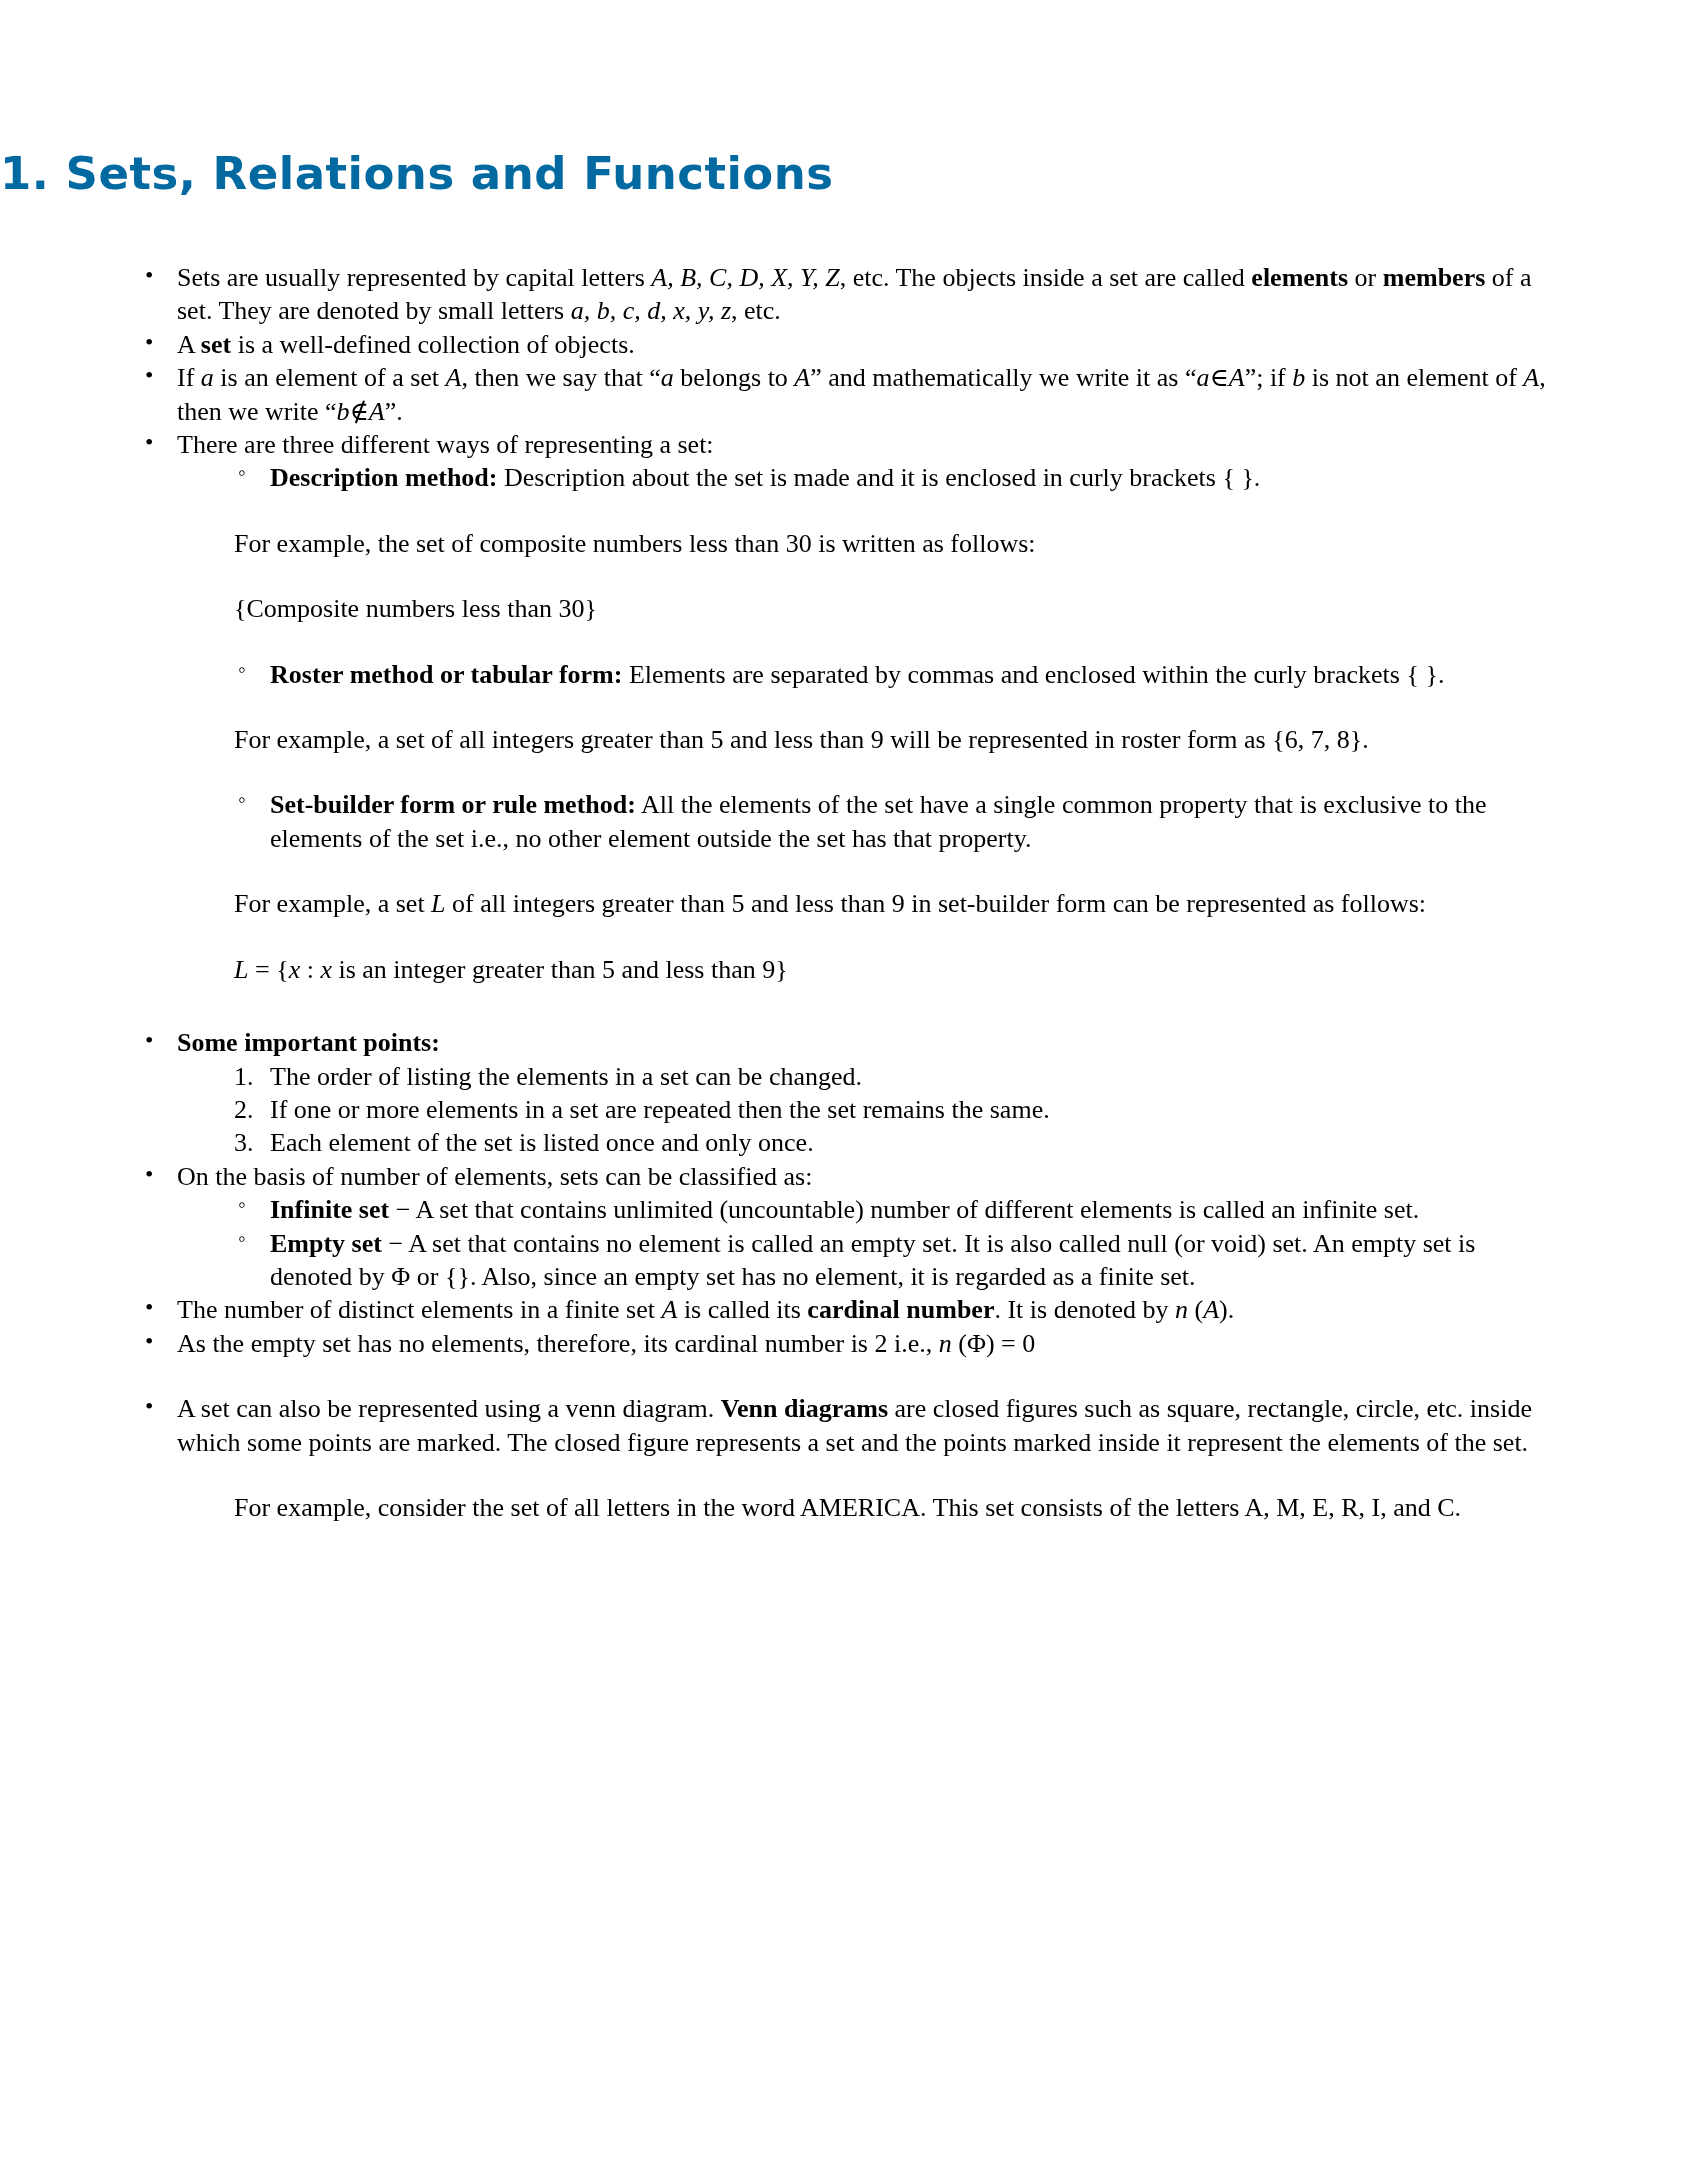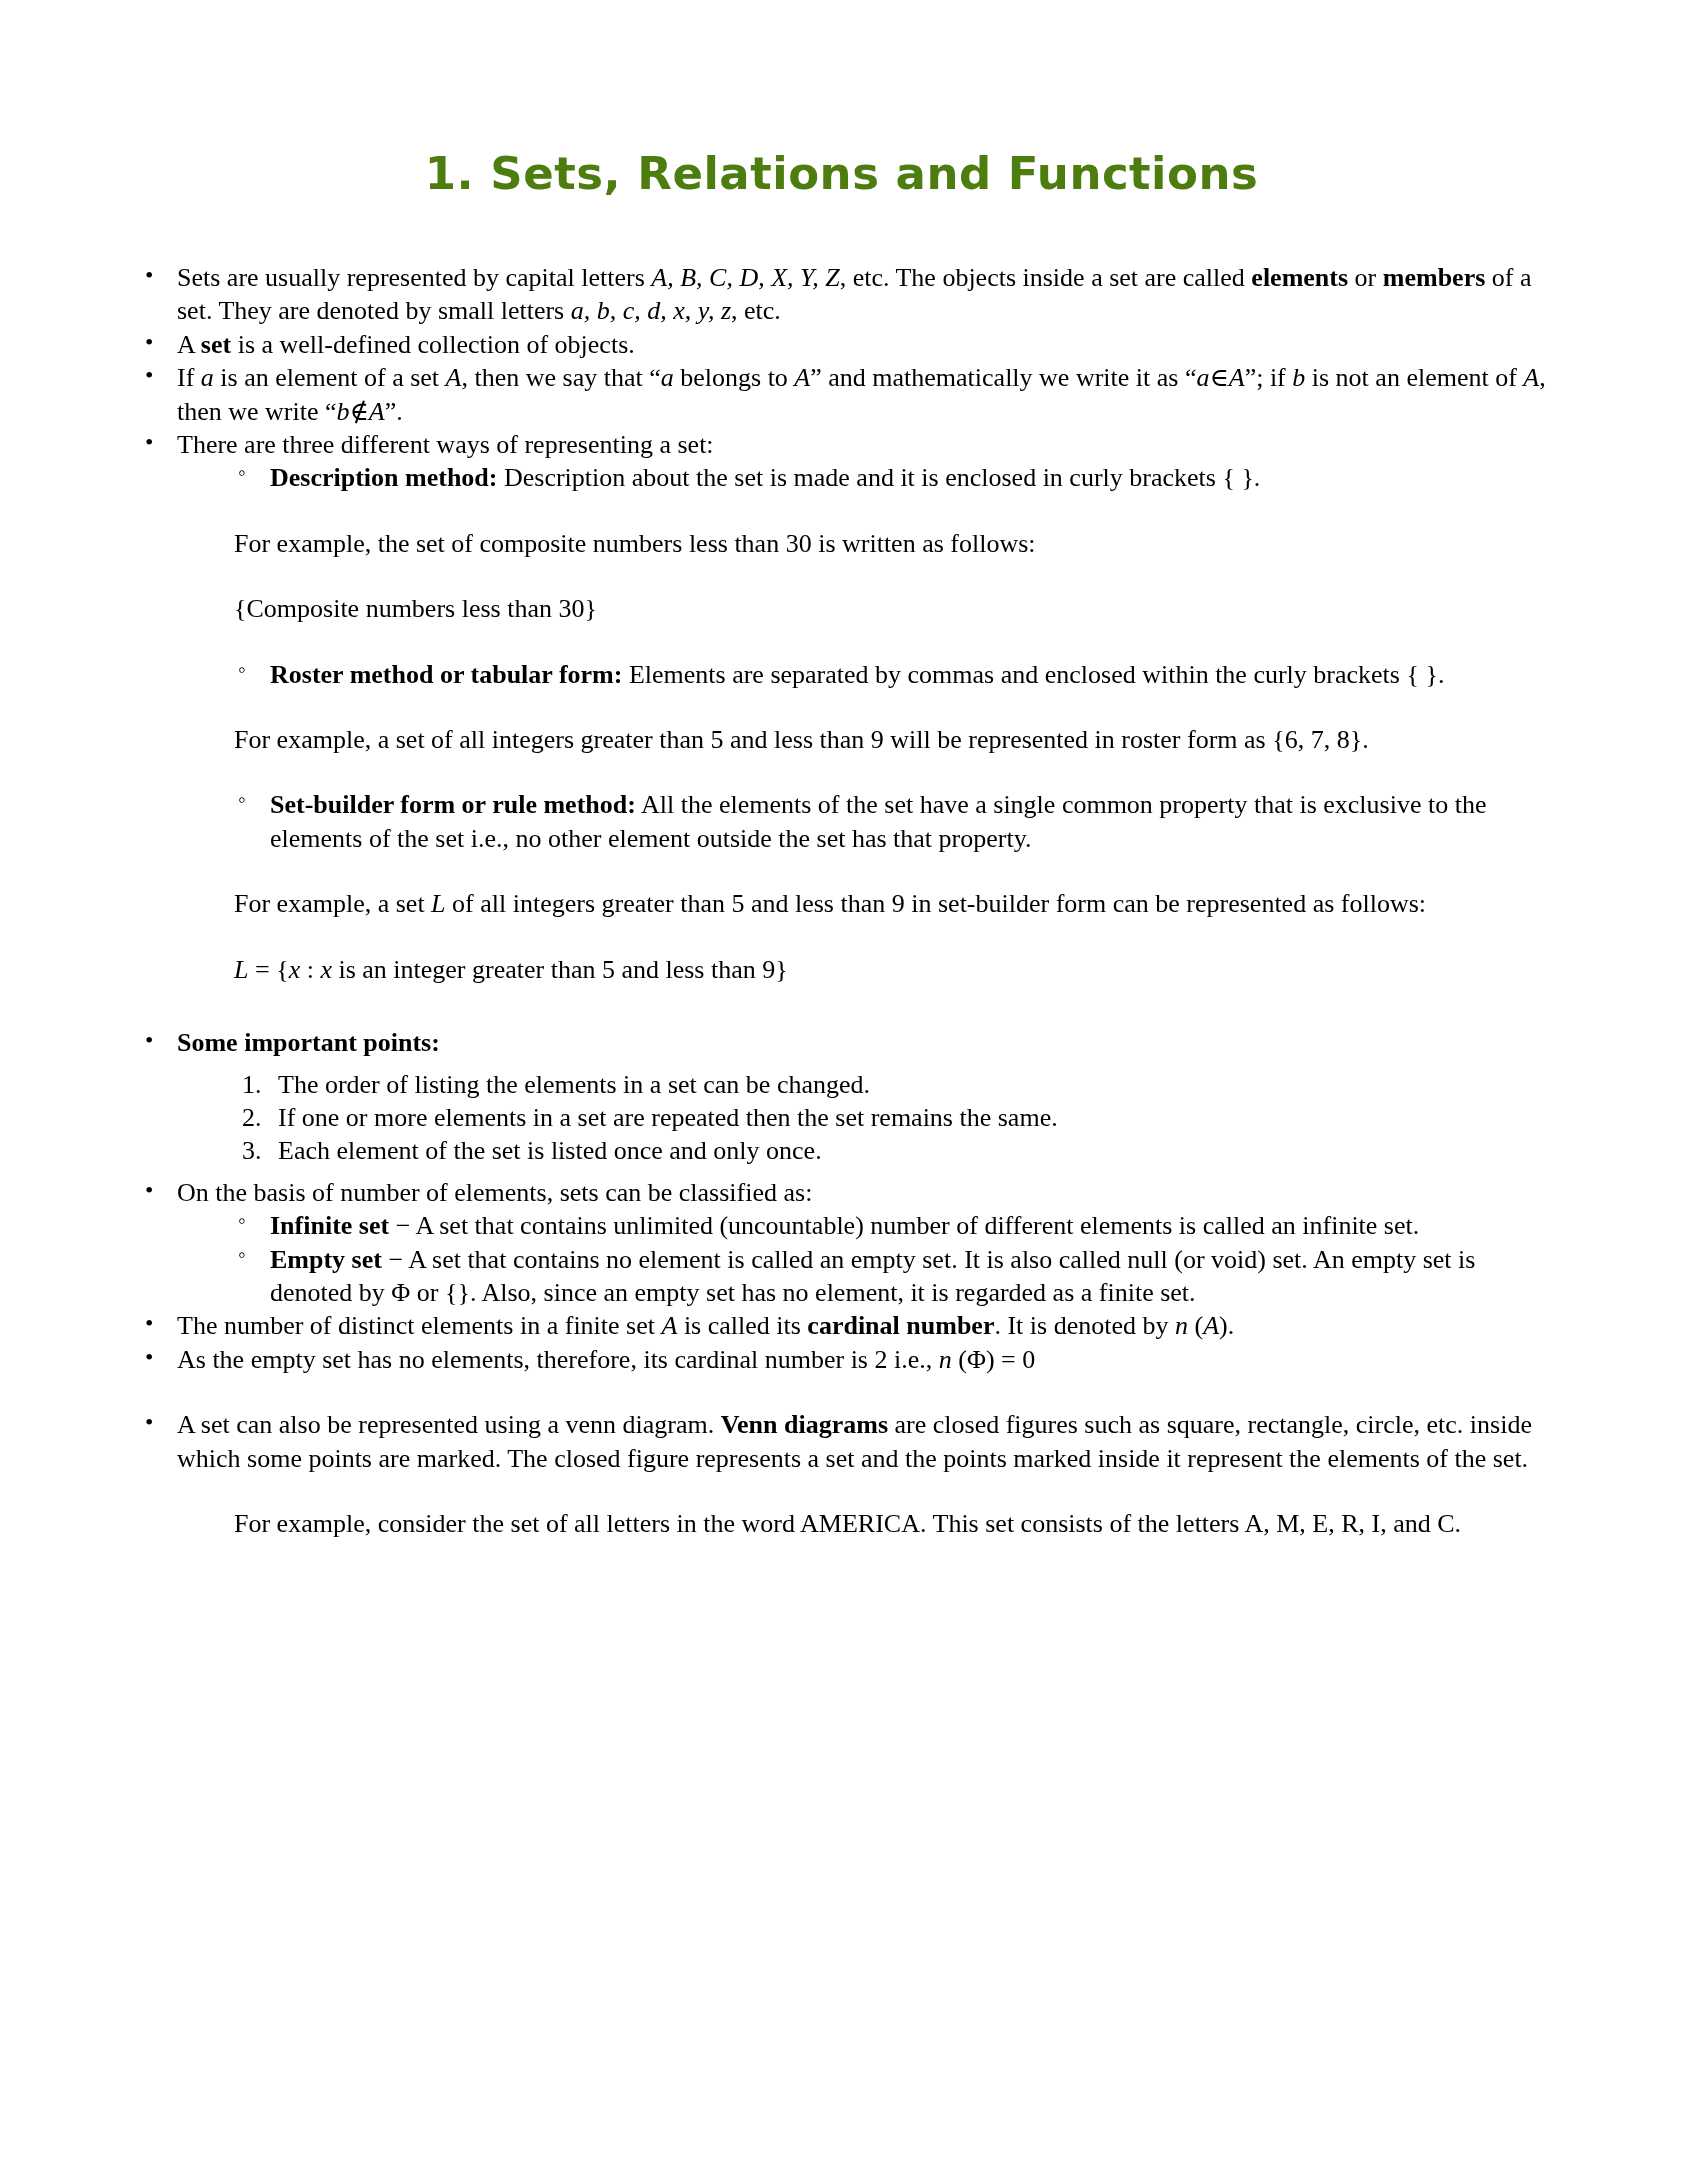--- a/index.html
+++ b/index.html
@@ -20,25 +20,25 @@
     width: 1683px;
     height: 2178px;
     position: relative;
     padding: 0;
     background: #ffffff;
   }
   .doc-title {
     font-family: "DejaVu Sans", "Liberation Sans", sans-serif;
     font-weight: bold;
     font-size: 45px;
-    text-align: center;
+    text-align: left;
     letter-spacing: 0.5px;
     margin: 0;
     padding-top: 147px;
-    color: #4d7c0f;
+    color: #0369a1;
   }
   .content {
     margin: 0 auto;
     padding-left: 139px;
     padding-right: 134px;
     padding-top: 61px;
     width: 1683px;
   }
   ul.lvl1 {
     list-style: none;
@@ -78,21 +78,21 @@
   }
   ul.lvl2 > li.subbullet::before {
     content: "\25E6";
     position: absolute;
     left: 4px;
     top: -2px;
     font-size: 22px;
   }
   ol.numlist {
     list-style: none;
-    margin: 8px;
+    margin: 0;
     padding: 0 0 0 57px;
     counter-reset: pt;
   }
   ol.numlist > li {
     position: relative;
     padding-left: 36px;
     font-size: 26px;
     line-height: 1.285;
     counter-increment: pt;
   }

